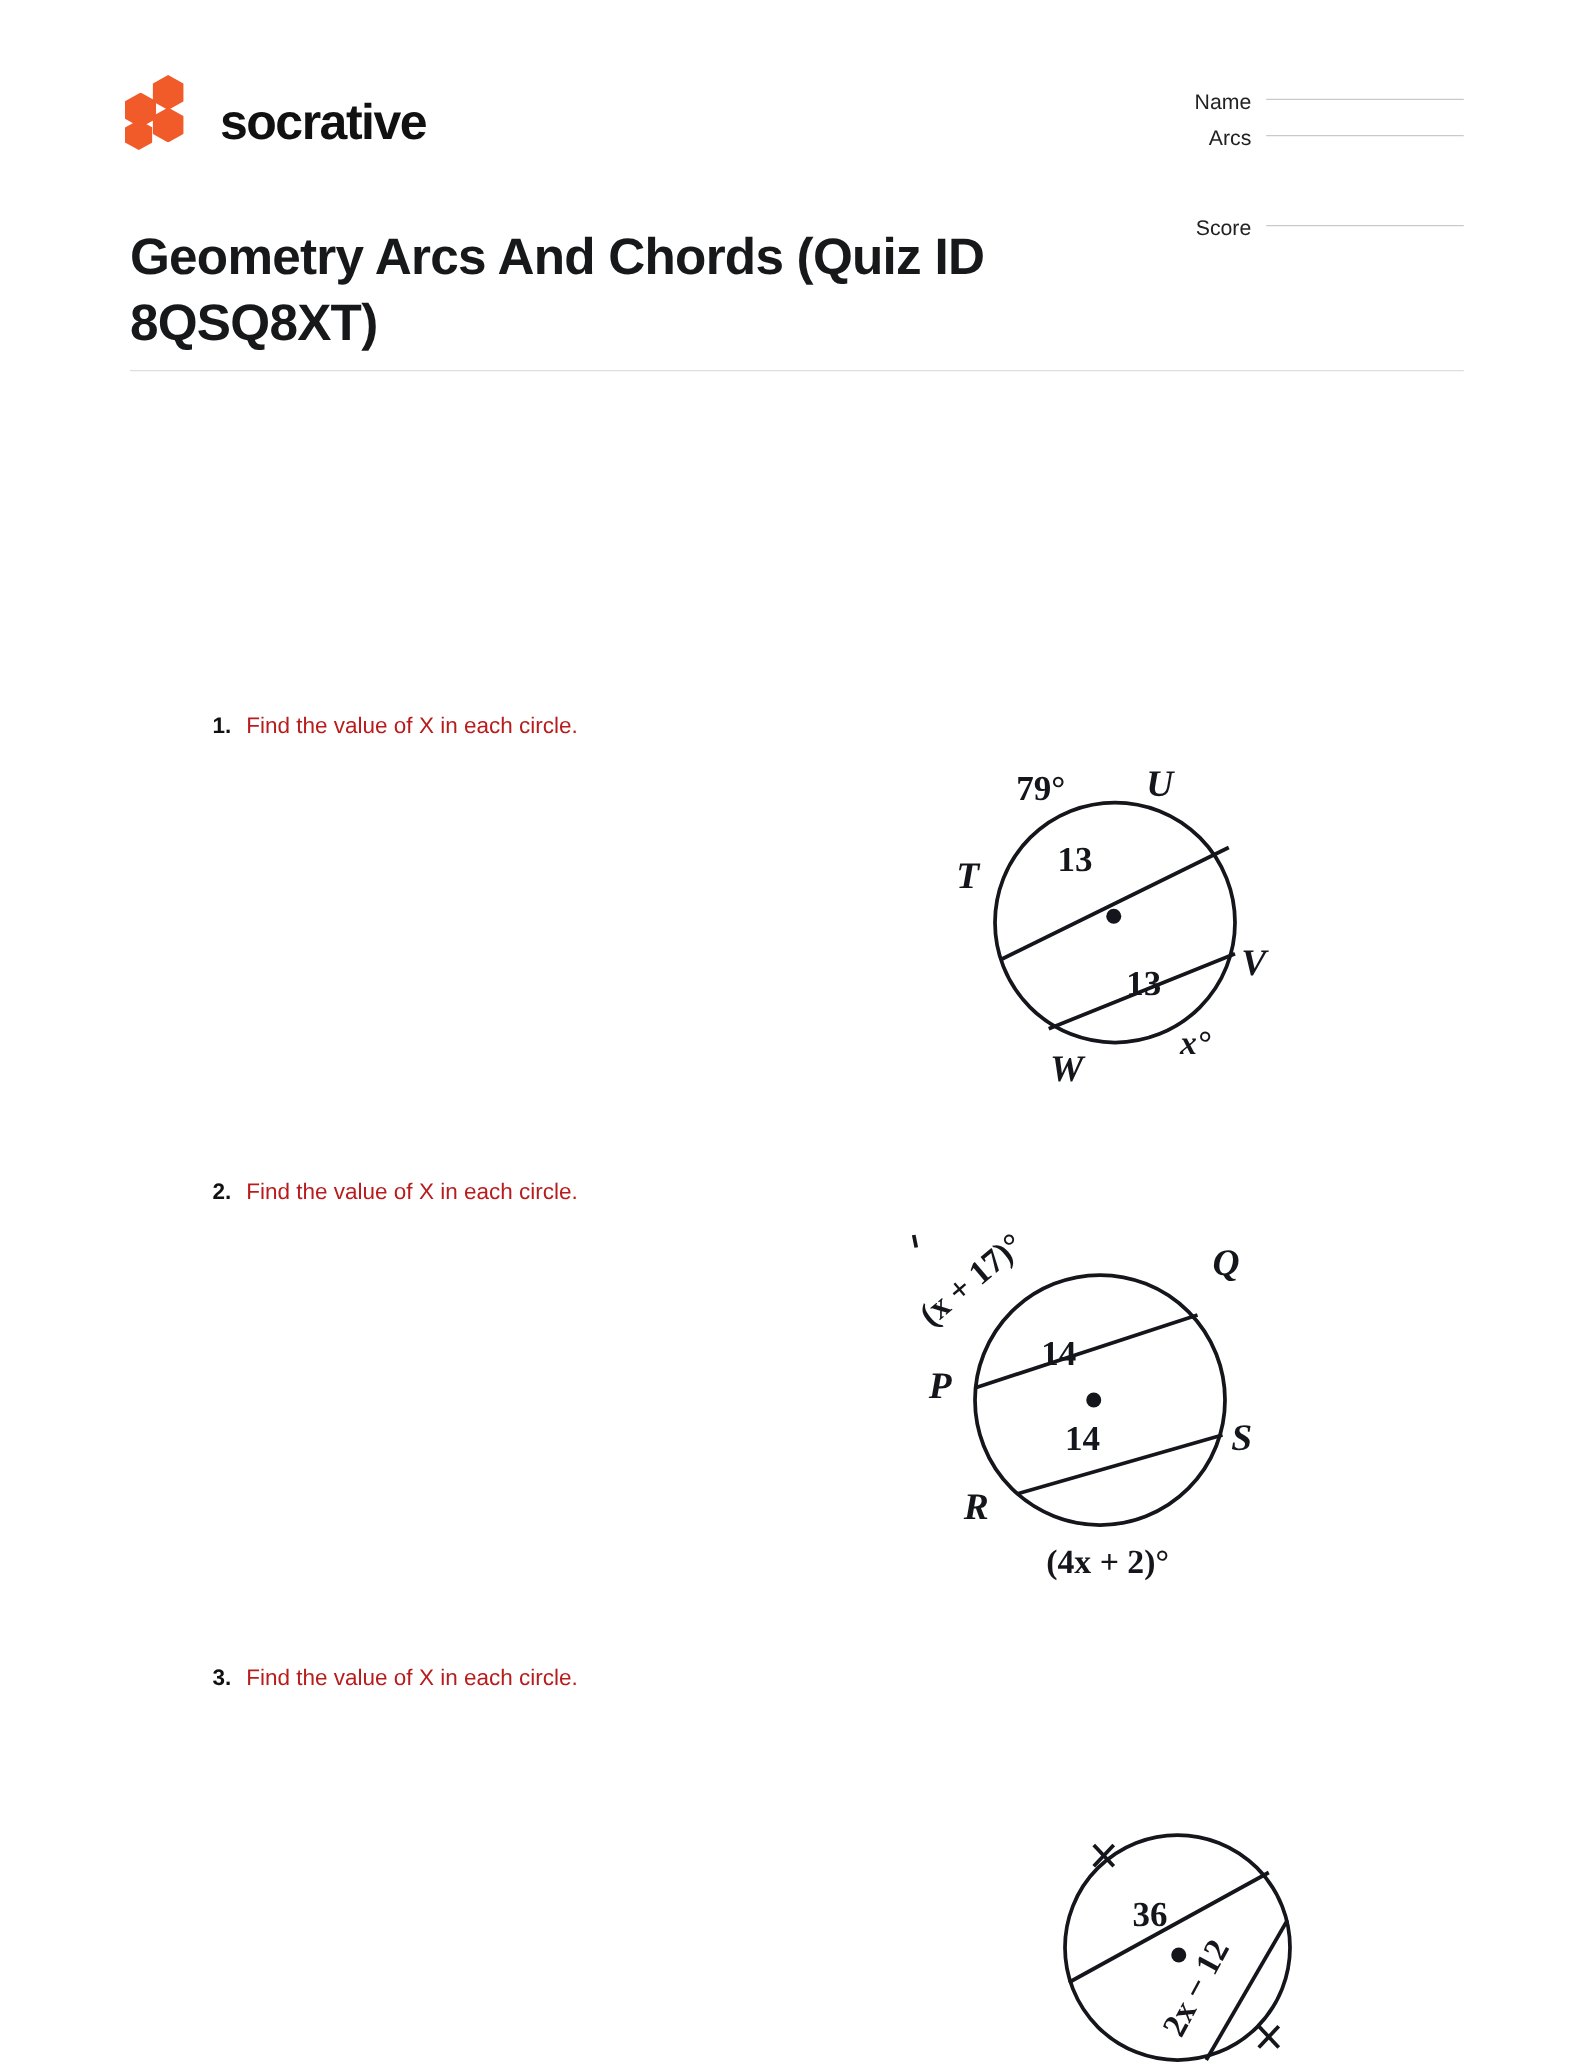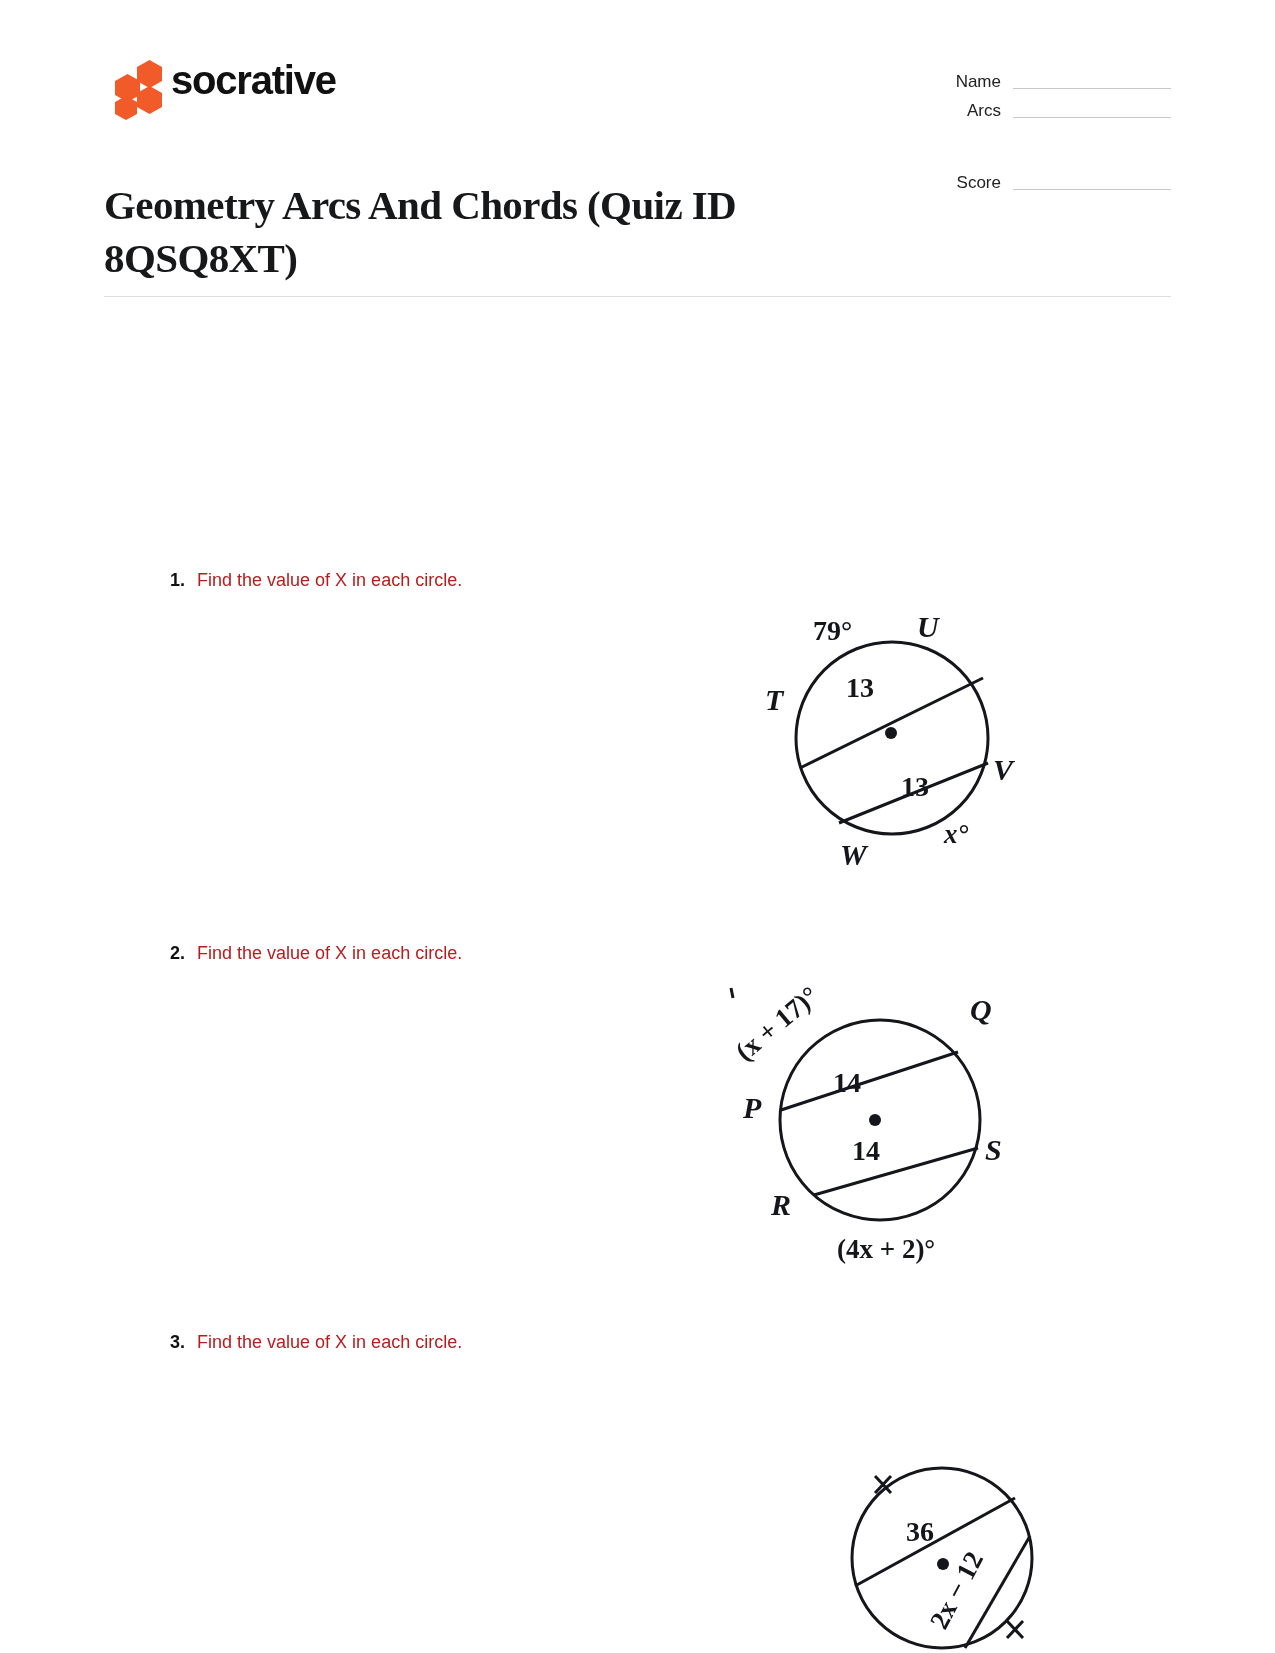--- a/index.html
+++ b/index.html
@@ -13,48 +13,48 @@
     position: relative;
     overflow: hidden;
   }
 
   .page { position: relative; width:1275px; height:1653px; padding: 0; }
 
   
   .header { position:relative; height: 240px; }
 
   .logo-wrap {
-    position:absolute; left:115px; top:60px;
-    display:flex; align-items:flex-start; gap:0;
+    position:absolute; left:100px; top:60px;
+    display:flex; align-items:flex-end; gap:20px;
   }
   .logo-mark { position:relative; width:56px; height:58px; }
   .hex {
     position:absolute; width:25px; height:28px;
     background:#F15A29;
     clip-path: polygon(50% 0%, 100% 25%, 100% 75%, 50% 100%, 0% 75%, 0% 25%);
   }
   .hex.h1 { left:0px;  top:14px; }
   .hex.h2 { left:22px; top:0px;  }
   .hex.h3 { left:0px;  top:36px; width:22px; height:24px; }
   .hex.h4 { left:22px; top:26px; }
   .logo-text {
     font-size:40px; font-weight:700; letter-spacing:-1.2px;
     color:#111111; line-height:1;
   }
 
   .title {
     position:absolute; left:104px; top:152px;
     width: 760px;
     font-size:41px; font-weight:700; line-height:1.28;
-    letter-spacing:-0.6px; color:#17181a;font-family:Liberation Serif, serif;
+    letter-spacing:-0.6px; color:#17181a;
   }
 
   .meta { position:absolute; right:104px; top:0; width:260px; }
   .meta-row {
-    display:flex; align-items:flex-end; justify-content:flex-end;
+    display:flex; align-items:center; justify-content:flex-end;
     gap:12px; margin-bottom:9px;
   }
   .meta-label { font-size:17px; color:#222; white-space:nowrap; }
   .meta-line {
     display:block; width:158px; height:1px; background:#c9c9c9;
     position:relative; top:-3px;
   }
   .meta-name { margin-top:72px; }
   .meta-score { margin-top:52px; }
 

